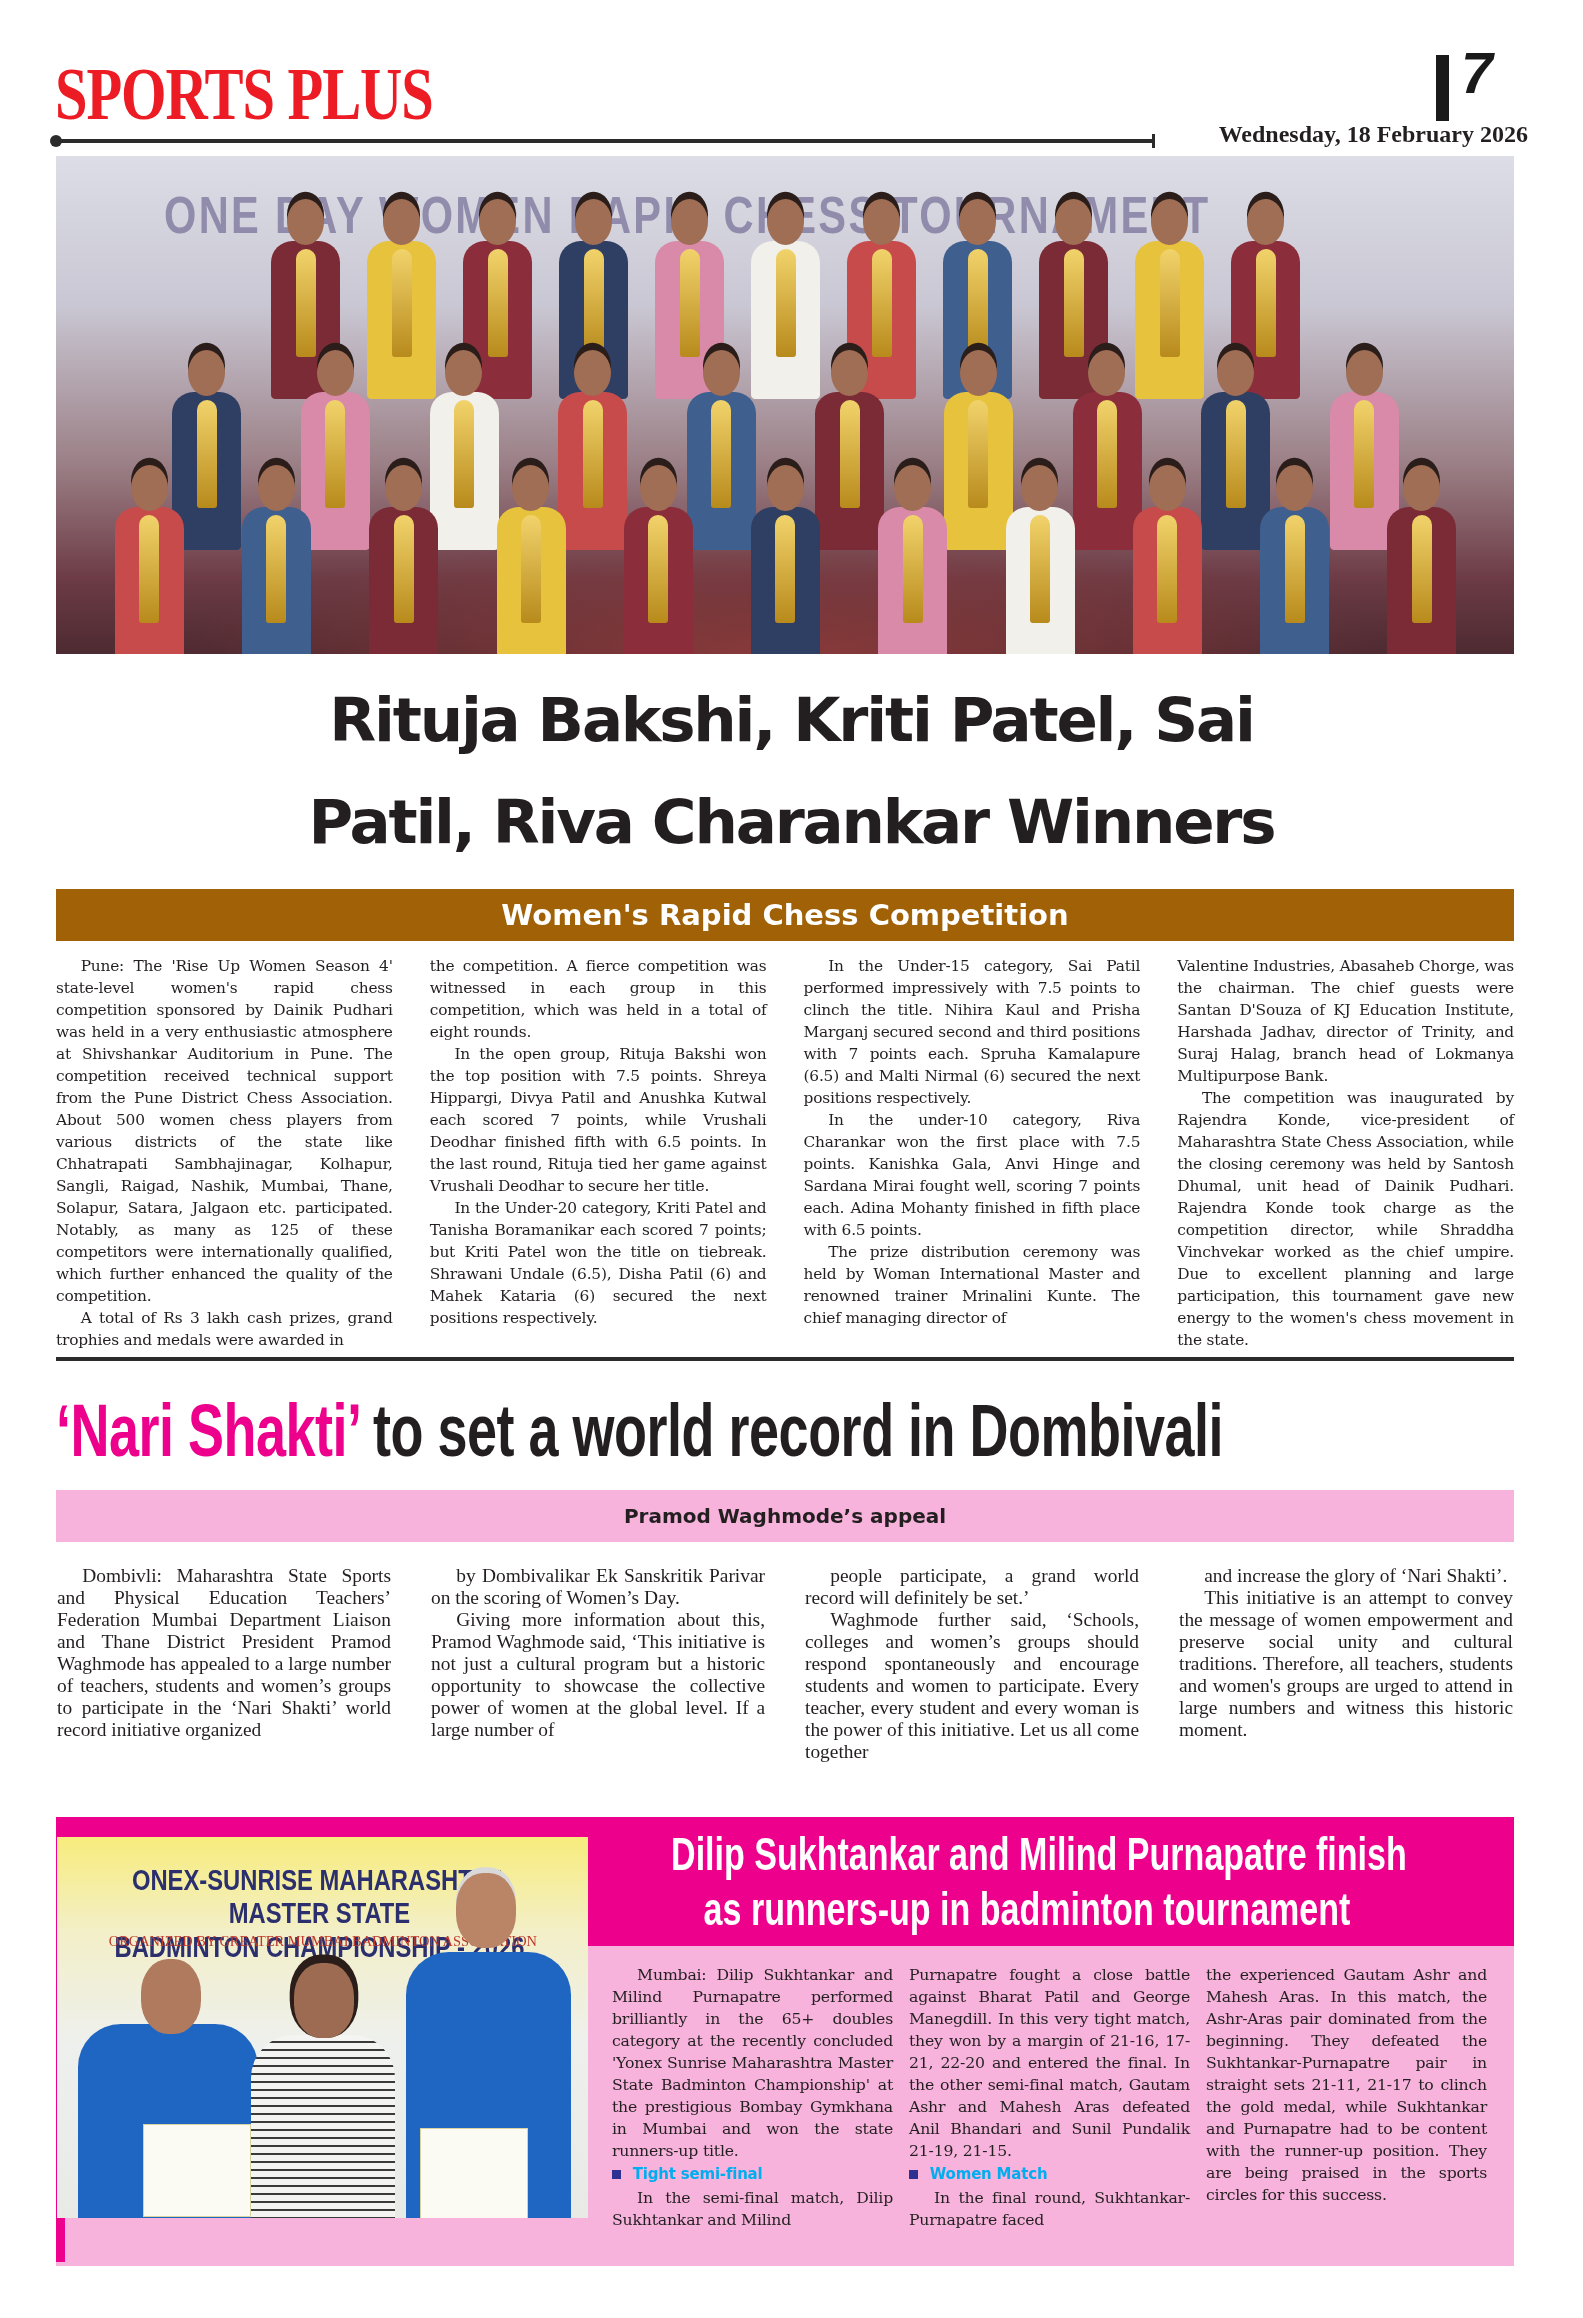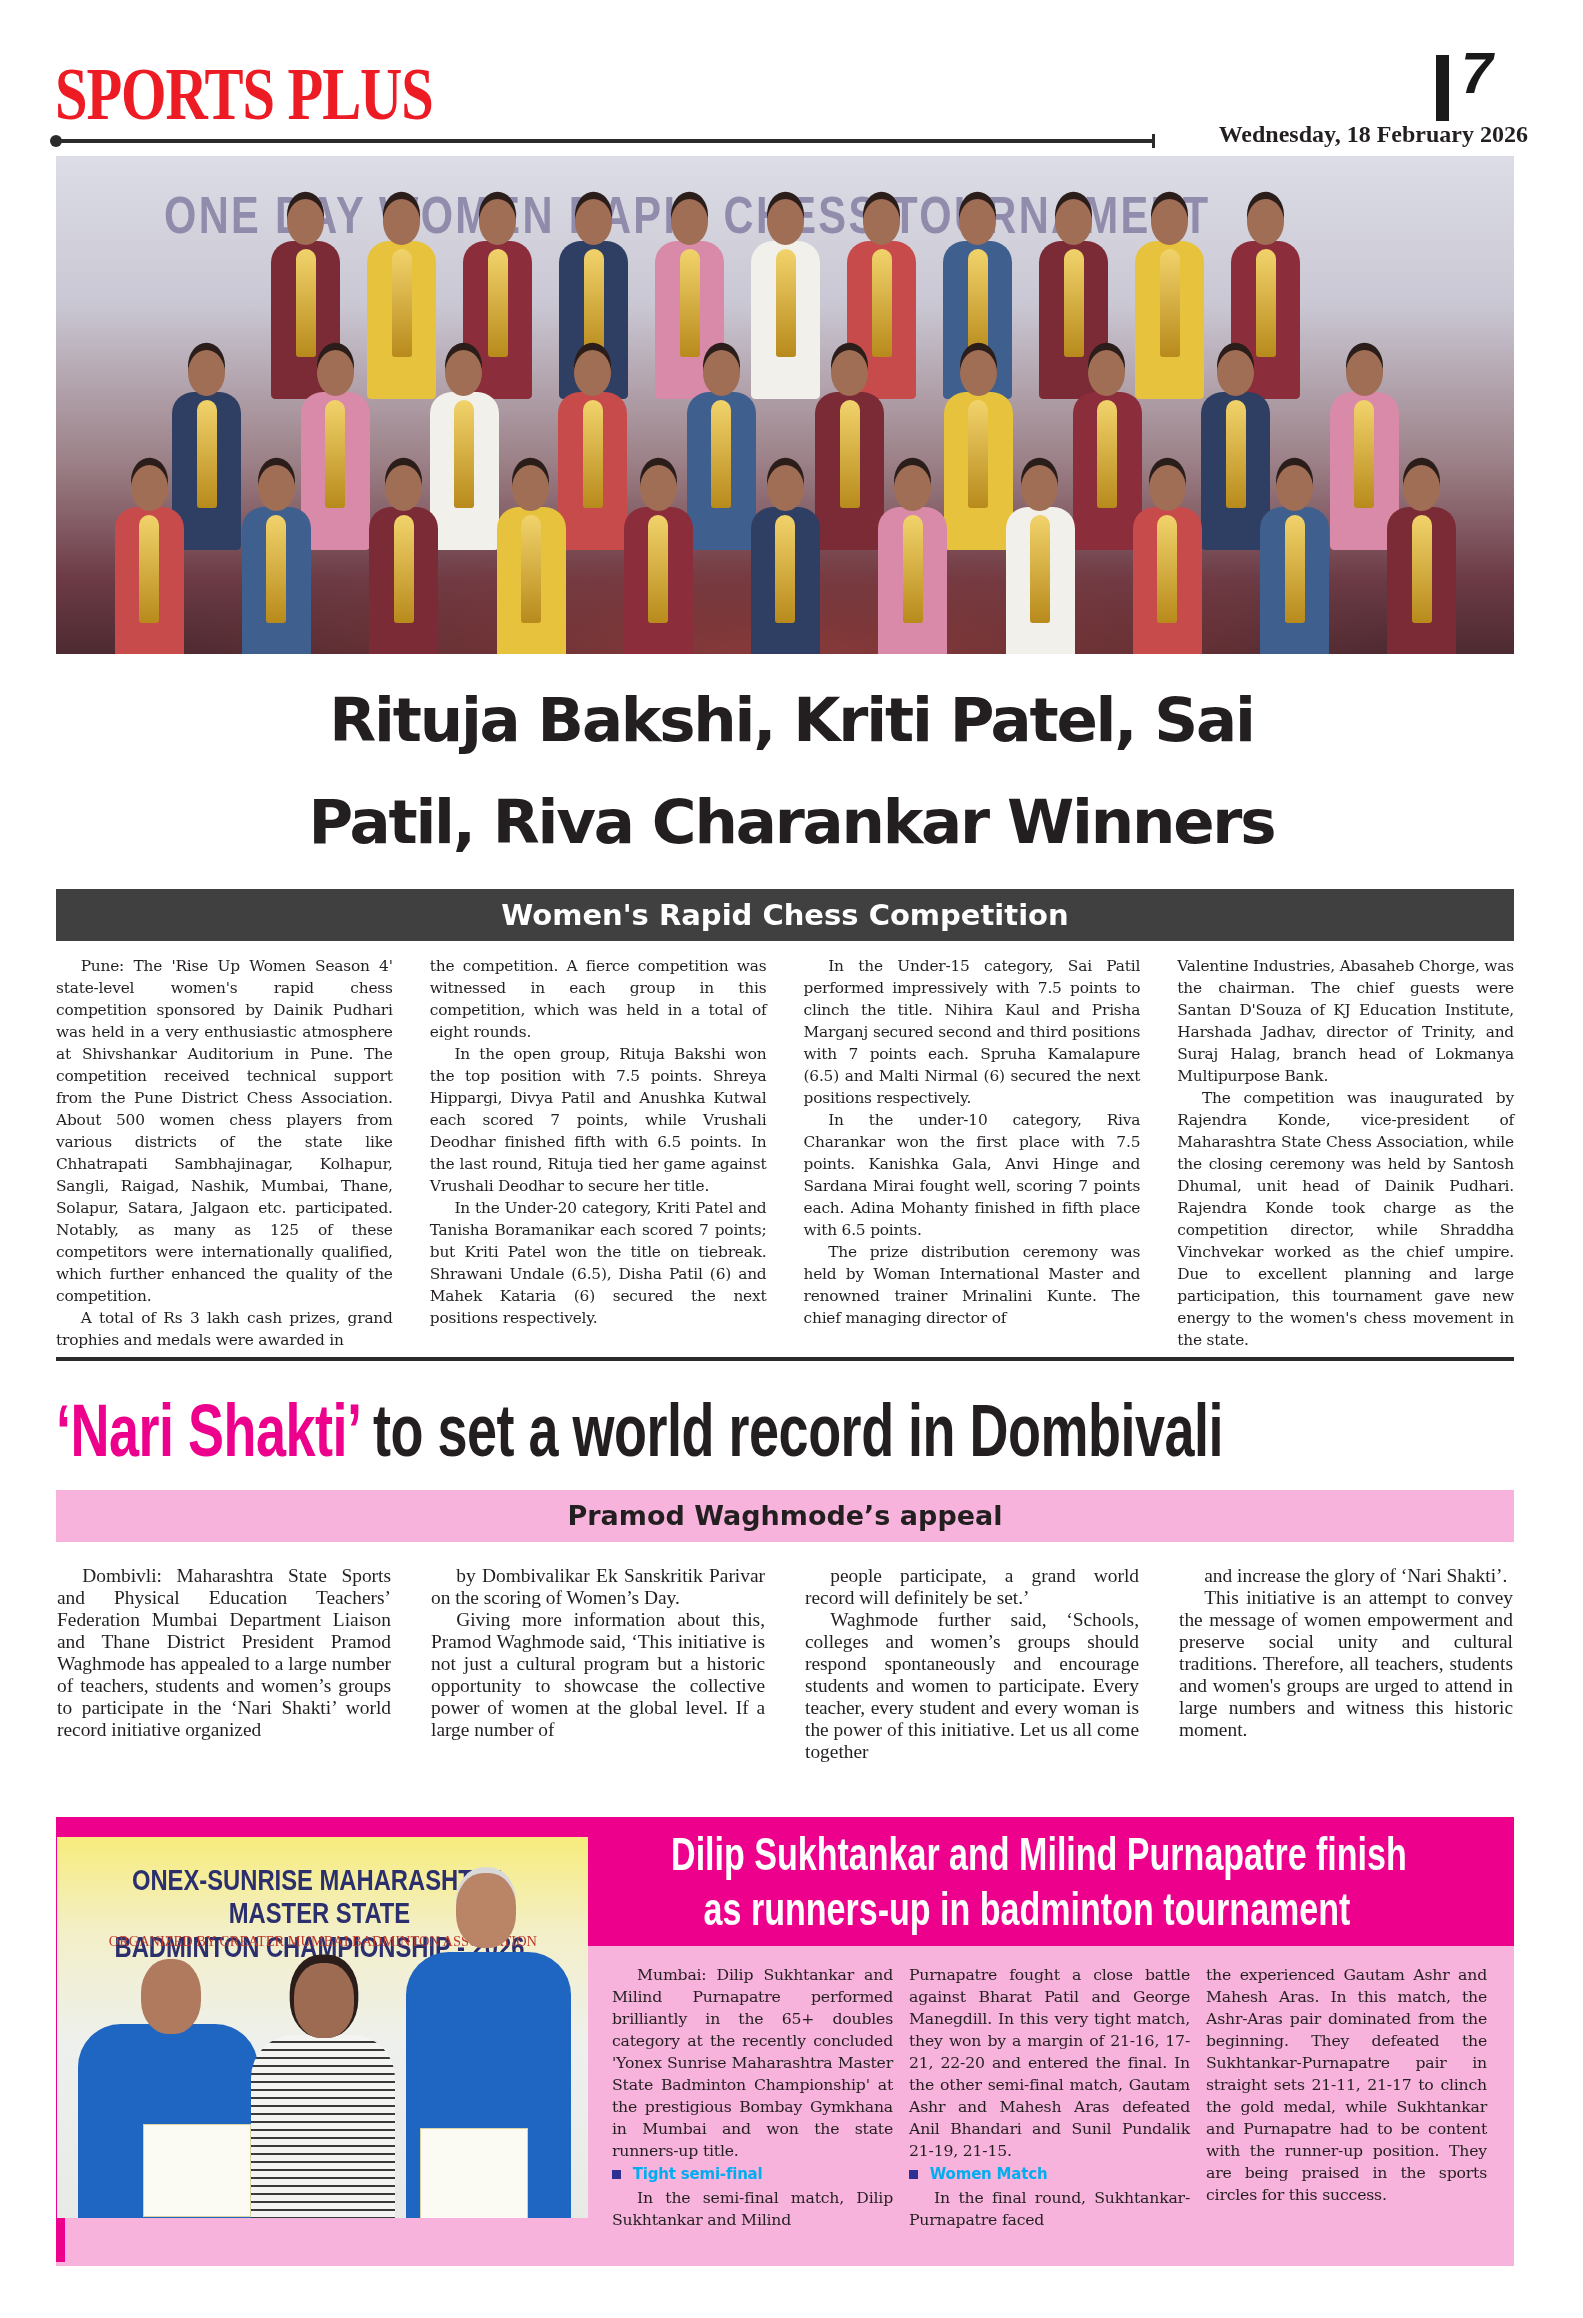--- a/index.html
+++ b/index.html
@@ -71,21 +71,21 @@
     .fig .cert { position: absolute; width: 108px; height: 93px; background: #fbfbf4; border: 1.4px solid #d8d3a0; }
 
     
     .headline1 {
       position: absolute; left: 43px; top: 669px; width: 1497px; text-align: center;
       font-family: "DejaVu Sans", sans-serif; font-weight: bold; font-size: 61px; line-height: 102px;
       color: #231f20; letter-spacing: -2.2px;
     }
     .kicker1 {
       position: absolute; left: 56px; top: 889px; width: 1458px; height: 52px;
-      background: #404040; color: #ffffff; text-align: center;
+      background: #a16207; color: #ffffff; text-align: center;
       font-family: "DejaVu Sans", sans-serif; font-weight: bold; font-size: 29px; line-height: 52px;
     }
 
     
     .cols { position: absolute; display: flex; }
     .col { text-align: justify; font-family: "DejaVu Serif", serif; color: #231f20; }
     .col p { text-indent: 1.6em; }
     .col p.noindent { text-indent: 0; }
     .cols1 { left: 56px; top: 955px; width: 1458px; gap: 37px; }
     .cols1 .col { width: 337px; font-size: 15.4px; line-height: 22px; letter-spacing: -0.2px; }
@@ -96,21 +96,21 @@
     .headline2 {
       position: absolute; left: 56px; top: 1391px; width: 1458px; height: 79px; white-space: nowrap;
       font-family: "Liberation Sans", sans-serif; font-weight: bold; font-size: 75px; line-height: 79px;
       transform: scaleX(0.72); transform-origin: left top; letter-spacing: -0.7px;
     }
     .headline2 .accent { color: #ec008c; }
     .headline2 .rest { color: #231f20; }
     .kicker2 {
       position: absolute; left: 56px; top: 1490px; width: 1458px; height: 52px;
       background: #f7b3dc; color: #231f20; text-align: center;
-      font-family: "DejaVu Sans", sans-serif; font-weight: bold; font-size: 27px; line-height: 52px;
+      font-family: "DejaVu Sans", sans-serif; font-weight: bold; font-size: 20px; line-height: 52px;
     }
     .cols2 { left: 57px; top: 1565px; width: 1456px; gap: 40px; }
     .cols2 .col { width: 334px; font-family: "Liberation Serif", serif; font-size: 19.4px; line-height: 22px; }
     .cols2 .col p { text-indent: 1.3em; }
 
     
     .bbox { position: absolute; left: 56px; top: 1817px; width: 1458px; height: 449px; background: #f7b3dc; }
     .bbox-top { position: absolute; left: 0; top: 0; width: 1458px; height: 129px; background: #ec008c; }
     .bbox-left-strip { position: absolute; left: 0; top: 0; width: 8.6px; height: 445px; background: #ec008c; }
     .headline3 {

